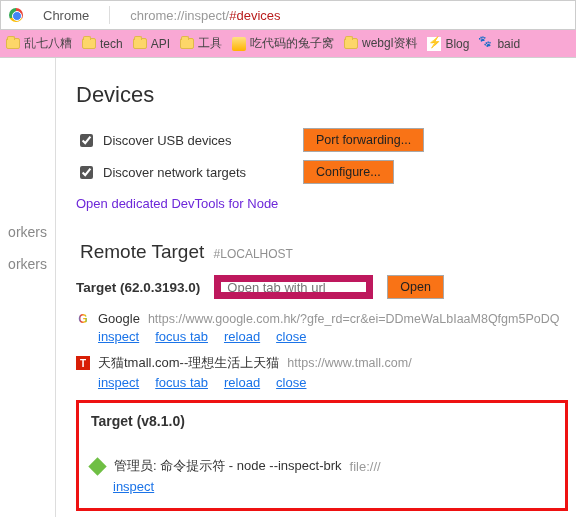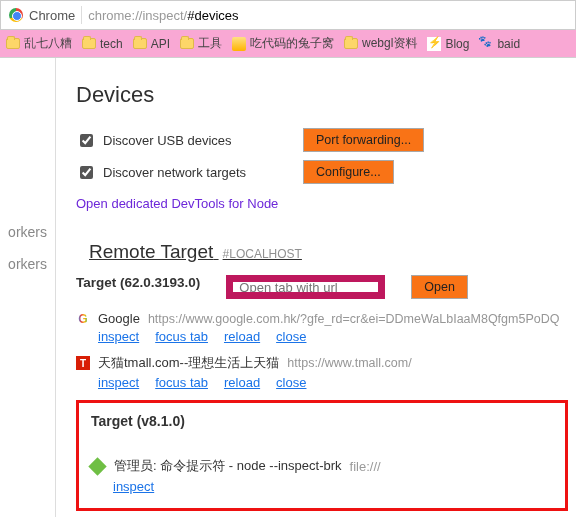--- a/index.html
+++ b/index.html
@@ -13,26 +13,26 @@
     overflow: hidden;
   }
   
   .addr-bar {
     display: flex;
     align-items: center;
     height: 30px;
     border: 1px solid #ccc;
     background: #fff;
     padding: 0 8px;
-    gap: 6px;
+    gap: 20px;
   }
   .addr-bar .chrome-label { color: #555; font-size: 13px; }
   .addr-bar .sep { width:1px; height:18px; background:#ddd; }
   .addr-bar .url { color:#999; font-size:13px; }
-  .addr-bar .url .hash { color:#000000; }
+  .addr-bar .url .hash { color:#b91c1c; }
   .chrome-icon {
     width:14px; height:14px; border-radius:50%;
     background: conic-gradient(#ea4335 0 120deg,#fbbc05 120deg 240deg,#34a853 240deg 360deg);
     position:relative;
   }
   .chrome-icon::after{
     content:""; position:absolute; top:3px; left:3px; width:8px; height:8px;
     border-radius:50%; background:#4285f4; border:1.5px solid #fff;
   }
   
@@ -71,23 +71,23 @@
   h1.devices { font-size:22px; font-weight:400; margin:0 0 20px 0; color:#303030; }
   .row { display:flex; align-items:center; margin:8px 0; }
   .cb { width:13px; height:13px; accent-color:#555; margin-right:10px; }
   .row-label { flex:0 0 200px; color:#333; }
   .btn {
     font-family:inherit; font-size:12.5px; padding:4px 12px;
     background:#f97316; border:1px solid #a8a8a8; color:#222; cursor:pointer;
   }
   .link { color:#1a73e8; cursor:pointer; }
   .node-link { display:block; margin-top:12px; color:#6d28d9; font-size:13px; }
-  .section-title { font-size:19px; font-weight:400; margin:30px 0 12px 13px; color:#303030;text-decoration:underline; }
+  .section-title { font-size:19px; font-weight:400; margin:30px 0 12px 4px; color:#303030; }
   .hash-tag { color:#909090; font-size:12px; margin-left:4px; }
-  .target-line { display:flex; align-items:flex-start; gap:26px; margin-bottom:12px; }
+  .target-line { display:flex; align-items:center; gap:14px; margin-bottom:12px; }
   .target-line b { font-size:13.5px; }
   .url-input {
     width:159px; height:24px; padding:2px 6px; font-size:13px;
     border:7px solid #be185d; color:#777;
   }
   .entry { margin:6px 0 4px 0; }
   .entry-head { display:flex; align-items:center; gap:8px; font-size:13px; }
   .entry-head .title { color:#333; }
   .entry-head .full-url { color:#969696; font-size:12.5px; white-space:nowrap; overflow:hidden; }
   .actions { margin:3px 0 10px 22px; font-size:13px; }

